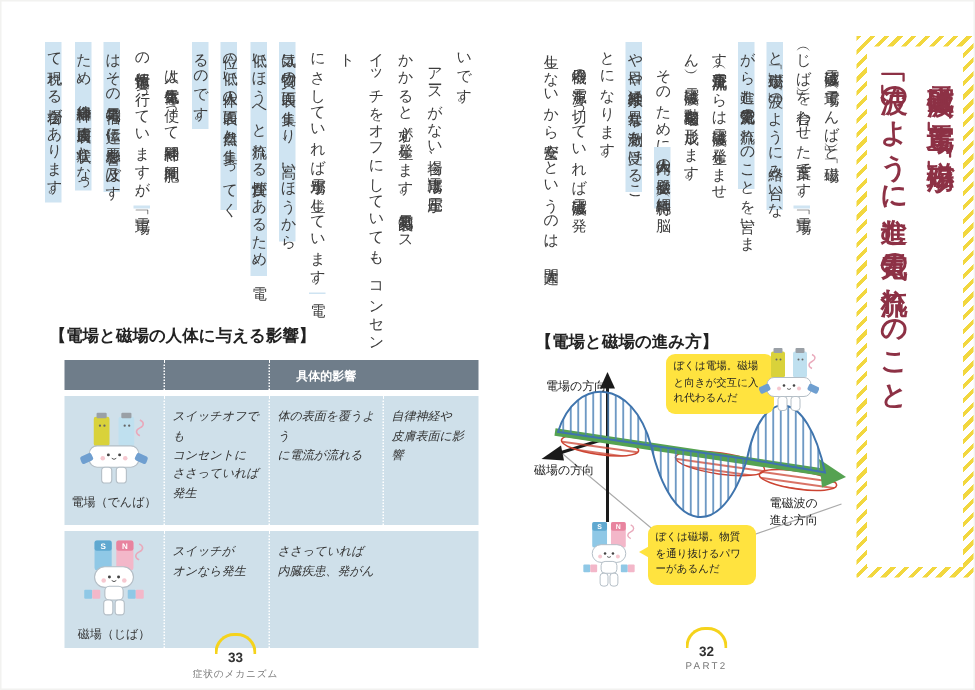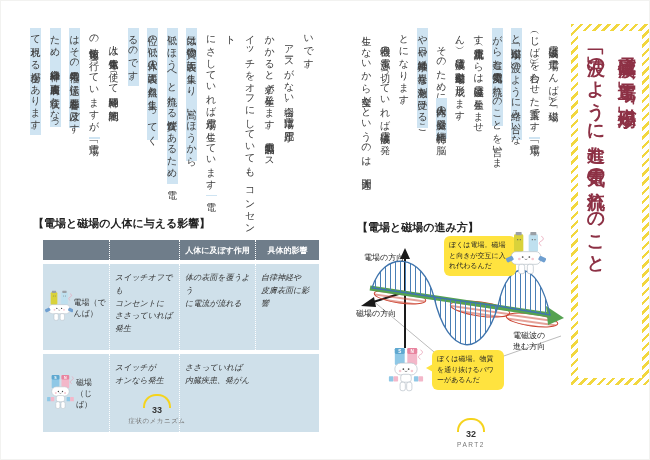--- a/index.html
+++ b/index.html
@@ -25,21 +25,21 @@
   .tbl{position:absolute;left:43px;top:240px;width:276px;}
   .tbl-grid{display:grid;grid-template-columns:66px 70px 76px 64px;}
   .tbl-head{background:#6f7d8a;height:20px;}
   .tbl-head div{color:#ffffff;font-size:8px;font-weight:bold;display:flex;align-items:center;justify-content:center;}
   .tbl-head div + div{border-left:1px dotted #ffffff;}
   .tbl-row{background:#cfe0ea;margin-top:4px;}
   .tbl-row > div + div{border-left:1px dotted #ffffff;font-style:italic;}
   .row1{height:86px;}
   .row2{height:78px;}
   .cell{font-size:8px;line-height:1.6;color:#333333;padding:8px 5px;white-space:pre-line;box-sizing:border-box;}
-  .char-cell{display:flex;flex-direction:row;align-items:center;justify-content:space-between;padding:4px 2px;box-sizing:border-box;}
+  .char-cell{display:flex;flex-direction:column;align-items:center;justify-content:center;padding:4px 2px;box-sizing:border-box;}
   .char-label{font-size:8px;color:#333333;margin-top:1px;}
   
   .dg-label{position:absolute;font-size:8px;color:#222222;white-space:pre-line;line-height:1.4;}
   .bubble{position:absolute;background:#ffe33f;border-radius:6px;padding:4px 5px;font-size:7px;
           line-height:1.5;color:#222222;white-space:pre-line;}
   .bubble:after{content:"";position:absolute;width:0;height:0;border-top:4px solid transparent;border-bottom:4px solid transparent;}
   .bubble-right:after{right:-6px;top:12px;border-left:7px solid #ffe33f;}
   .bubble-left:after{left:-6px;top:14px;border-right:7px solid #ffe33f;}
   
   .footer{position:absolute;width:80px;text-align:center;}
@@ -120,21 +120,20 @@
         <div class="vcol"><span class="hl">ため、自律神経や皮膚表面に症状となっ</span></div>
         <div class="vcol"><span class="hl">て現れる場合があります。</span></div>
       </div>
 
     <div class="sec-title" style="left:33px;top:216px;">【電場と磁場の人体に与える影響】</div>
 
     <div class="tbl">
       <div class="tbl-grid tbl-head">
         <div></div>
         <div></div>
-        <div>人体に及ぼす作用</div>
         <div>具体的影響</div>
       </div>
       <div class="tbl-grid tbl-row row1">
         <div class="char-cell">
           <svg width="48" height="54" viewBox="0 0 60 72">
               <use href="#char-denba"></use>
             </svg>
           <div class="char-label">電場（でんば）</div>
         </div>
         <div class="cell">スイッチオフでも
@@ -153,21 +152,21 @@
             </svg>
           <div class="char-label">磁場（じば）</div>
         </div>
         <div class="cell">スイッチが
 オンなら発生</div>
         <div class="cell">ささっていれば
 内臓疾患、発がん</div>
       </div>
     </div>
 
-    <div class="footer" style="left:117px;top:394px;">
+    <div class="footer" style="left:117px;top:422px;">
       <div class="arc"></div>
       <div class="pgnum">33</div>
       <div class="pglabel">症状のメカニズム</div>
     </div>
   </div>
 
   <div>
 
     <div class="title-box">
       <div class="title-inner">

